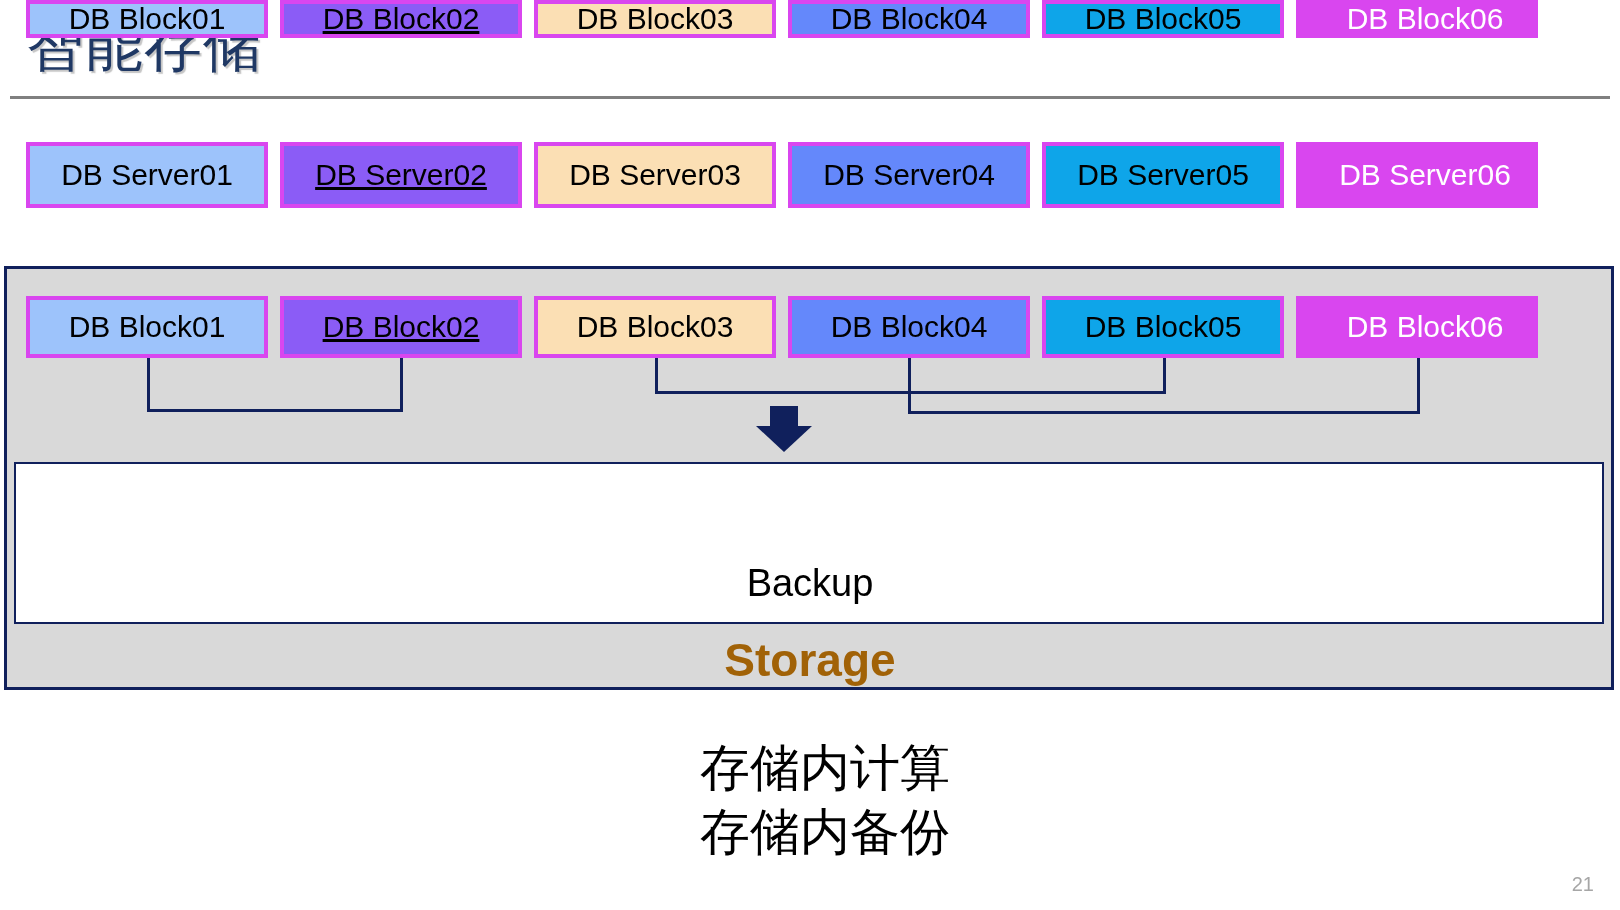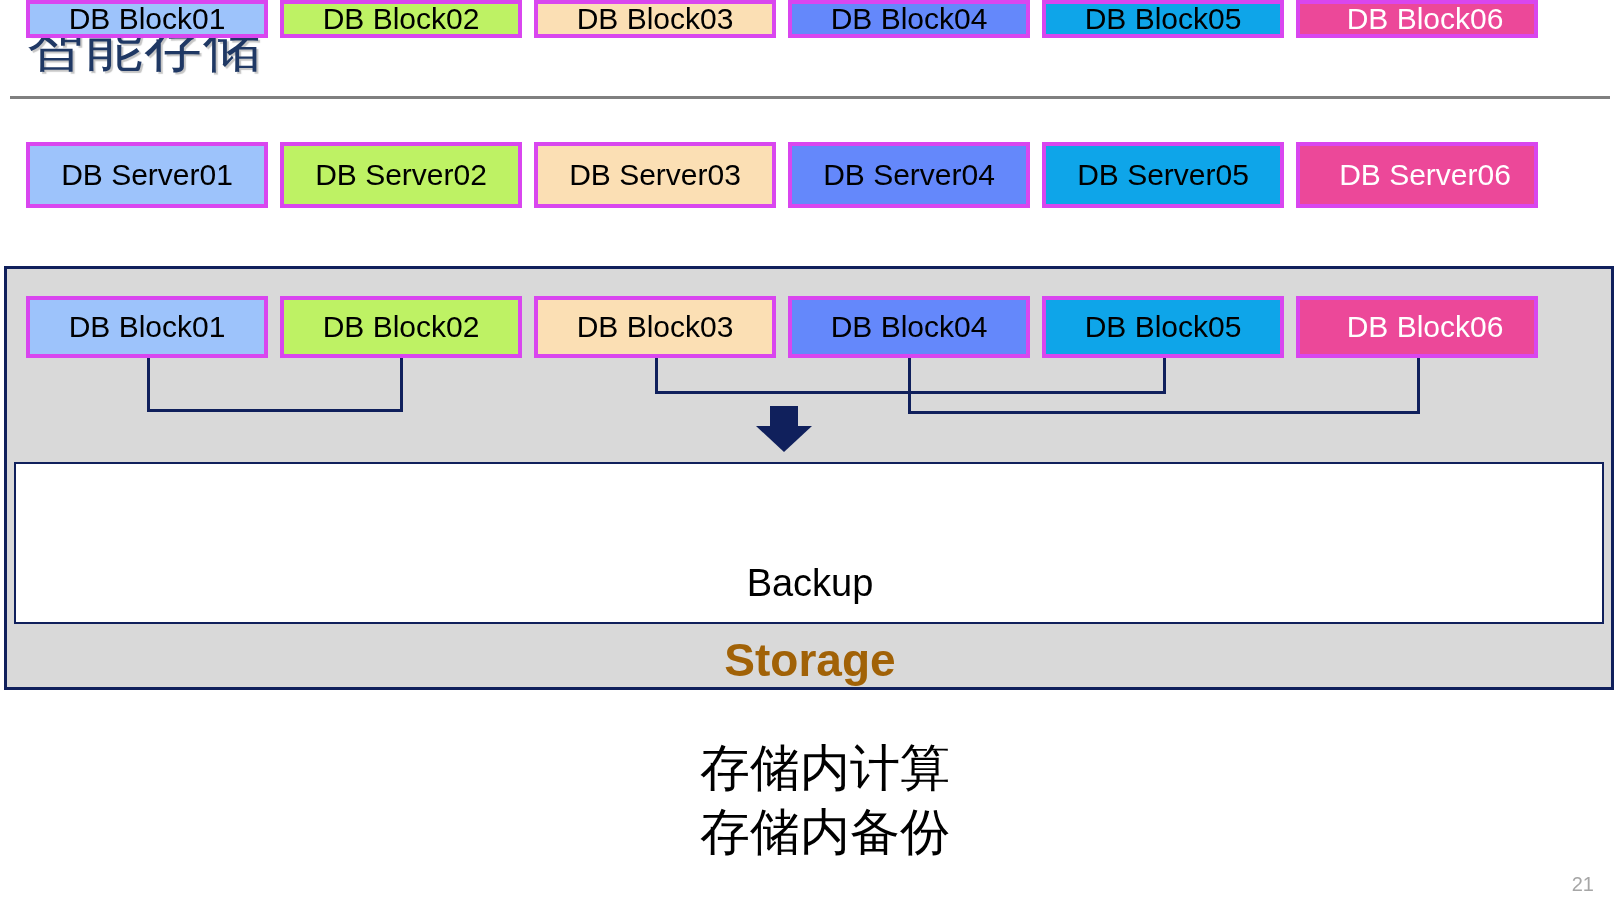--- a/index.html
+++ b/index.html
@@ -44,25 +44,25 @@
     border: 4px solid #d946ef;
     display: flex;
     align-items: center;
     justify-content: center;
     font-size: 30px;
     line-height: 1;
     color: #000000;
     white-space: nowrap;
   }
   .c-blue    { background: #9dc3fb; }
-  .c-green   { background: #bef264; }
+  .c-green   { background: #8b5cf6; text-decoration: underline; }
   .c-peach   { background: #fbdfb4; }
   .c-royal   { background: #6488fb; }
   .c-yellow  { background: #0ea5e9; }
-  .c-purple  { background: #ec4899; color: #ffffff; padding-left: 16px; }
+  .c-purple  { background: #d946ef; color: #ffffff; padding-left: 16px; }
 
   
   #server-row .box { top: 142px; height: 66px; }
 
   
   #storage-panel {
     position: absolute;
     left: 4px;
     top: 266px;
     width: 1610px;

